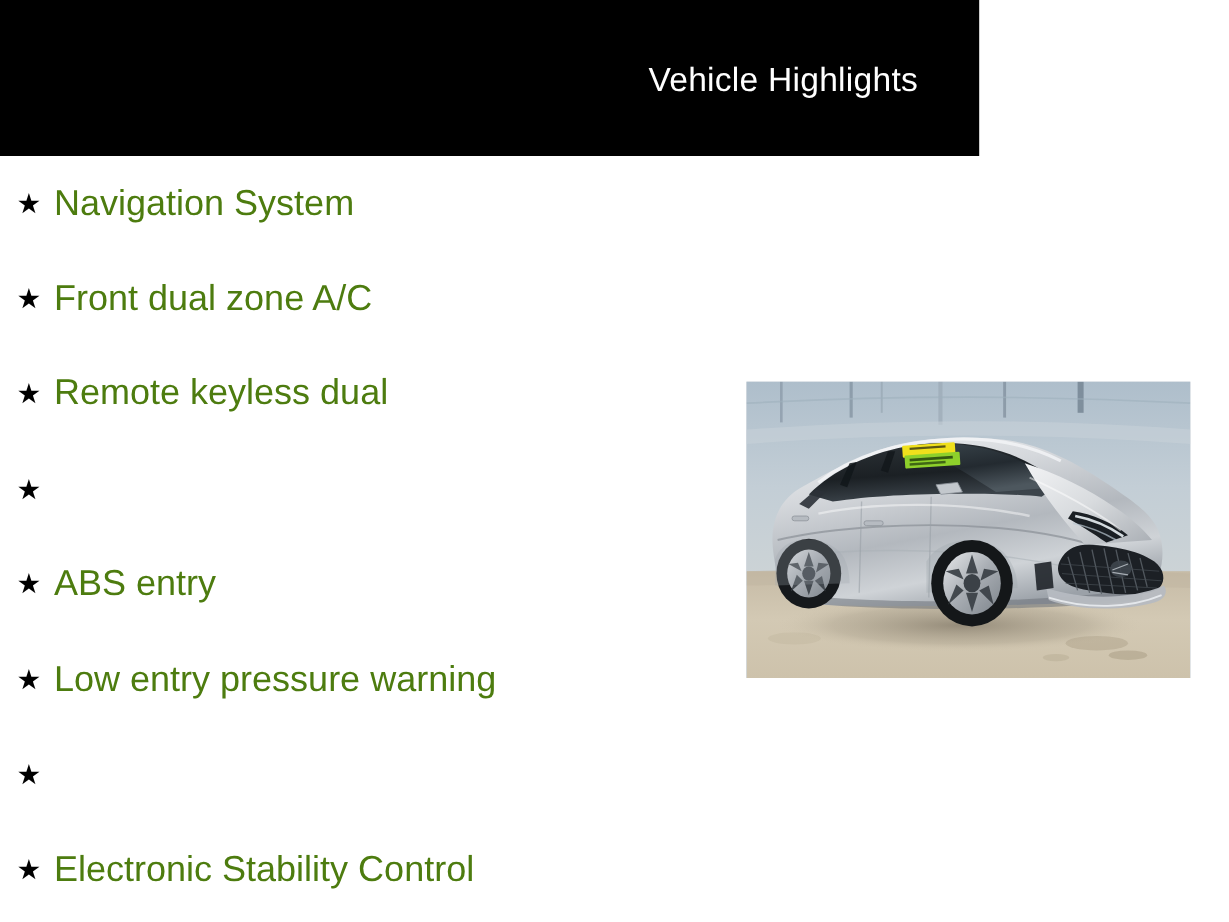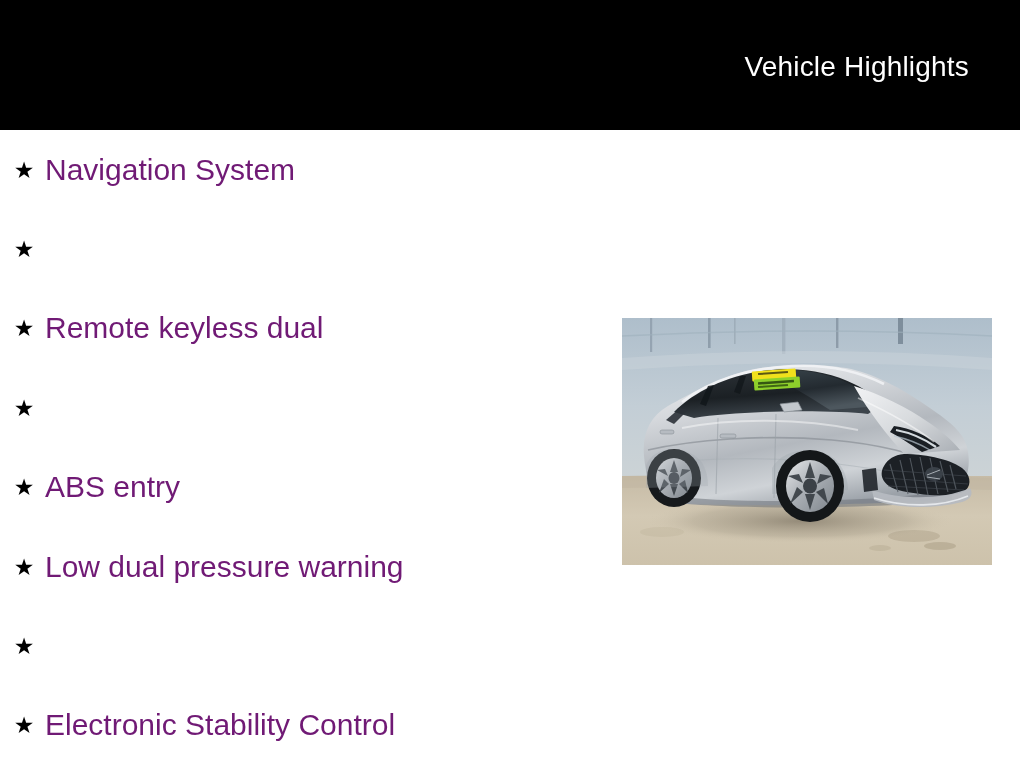--- a/index.html
+++ b/index.html
@@ -14,21 +14,21 @@
     font-family: "Liberation Sans", sans-serif;
     overflow: hidden;
     position: relative;
   }
 
   
   .header-bar {
     position: absolute;
     left: 0;
     top: 0;
-    width: 1020px;
+    width: 816px;
     height: 130px;
     background: #000000;
     box-sizing: border-box;
   }
   .header-title {
     position: absolute;
     right: 51px;
     top: 50px;
     color: #ffffff;
     font-size: 28px;
@@ -63,21 +63,21 @@
     transform: translateY(-50%);
     font-size: 23px;
     line-height: 23px;
     color: #000000;
     width: 24px;
     text-align: center;
   }
   .highlight-item .item-label {
     font-size: 30px;
     line-height: 34px;
-    color: #701a75;
+    color: #4d7c0f;
     white-space: nowrap;
     font-weight: 400;
   }
 
   
   .vehicle-photo {
     position: absolute;
     left: 622px;
     top: 318px;
     width: 370px;
@@ -98,35 +98,36 @@
   <div class="header-title">Vehicle Highlights</div>
 </div>
 
 <ul class="highlights-list">
   <li class="highlight-item">
     <span class="star-icon">★</span>
     <span class="item-label">Navigation System</span>
   </li>
   <li class="highlight-item">
     <span class="star-icon">★</span>
+    <span class="item-label">Front dual zone A/C</span>
   </li>
   <li class="highlight-item">
     <span class="star-icon">★</span>
     <span class="item-label">Remote keyless dual</span>
   </li>
   <li class="highlight-item">
     <span class="star-icon">★</span>
   </li>
   <li class="highlight-item">
     <span class="star-icon">★</span>
     <span class="item-label">ABS entry</span>
   </li>
   <li class="highlight-item">
     <span class="star-icon">★</span>
-    <span class="item-label">Low dual pressure warning</span>
+    <span class="item-label">Low entry pressure warning</span>
   </li>
   <li class="highlight-item">
     <span class="star-icon">★</span>
   </li>
   <li class="highlight-item">
     <span class="star-icon">★</span>
     <span class="item-label">Electronic Stability Control</span>
   </li>
 </ul>
 

